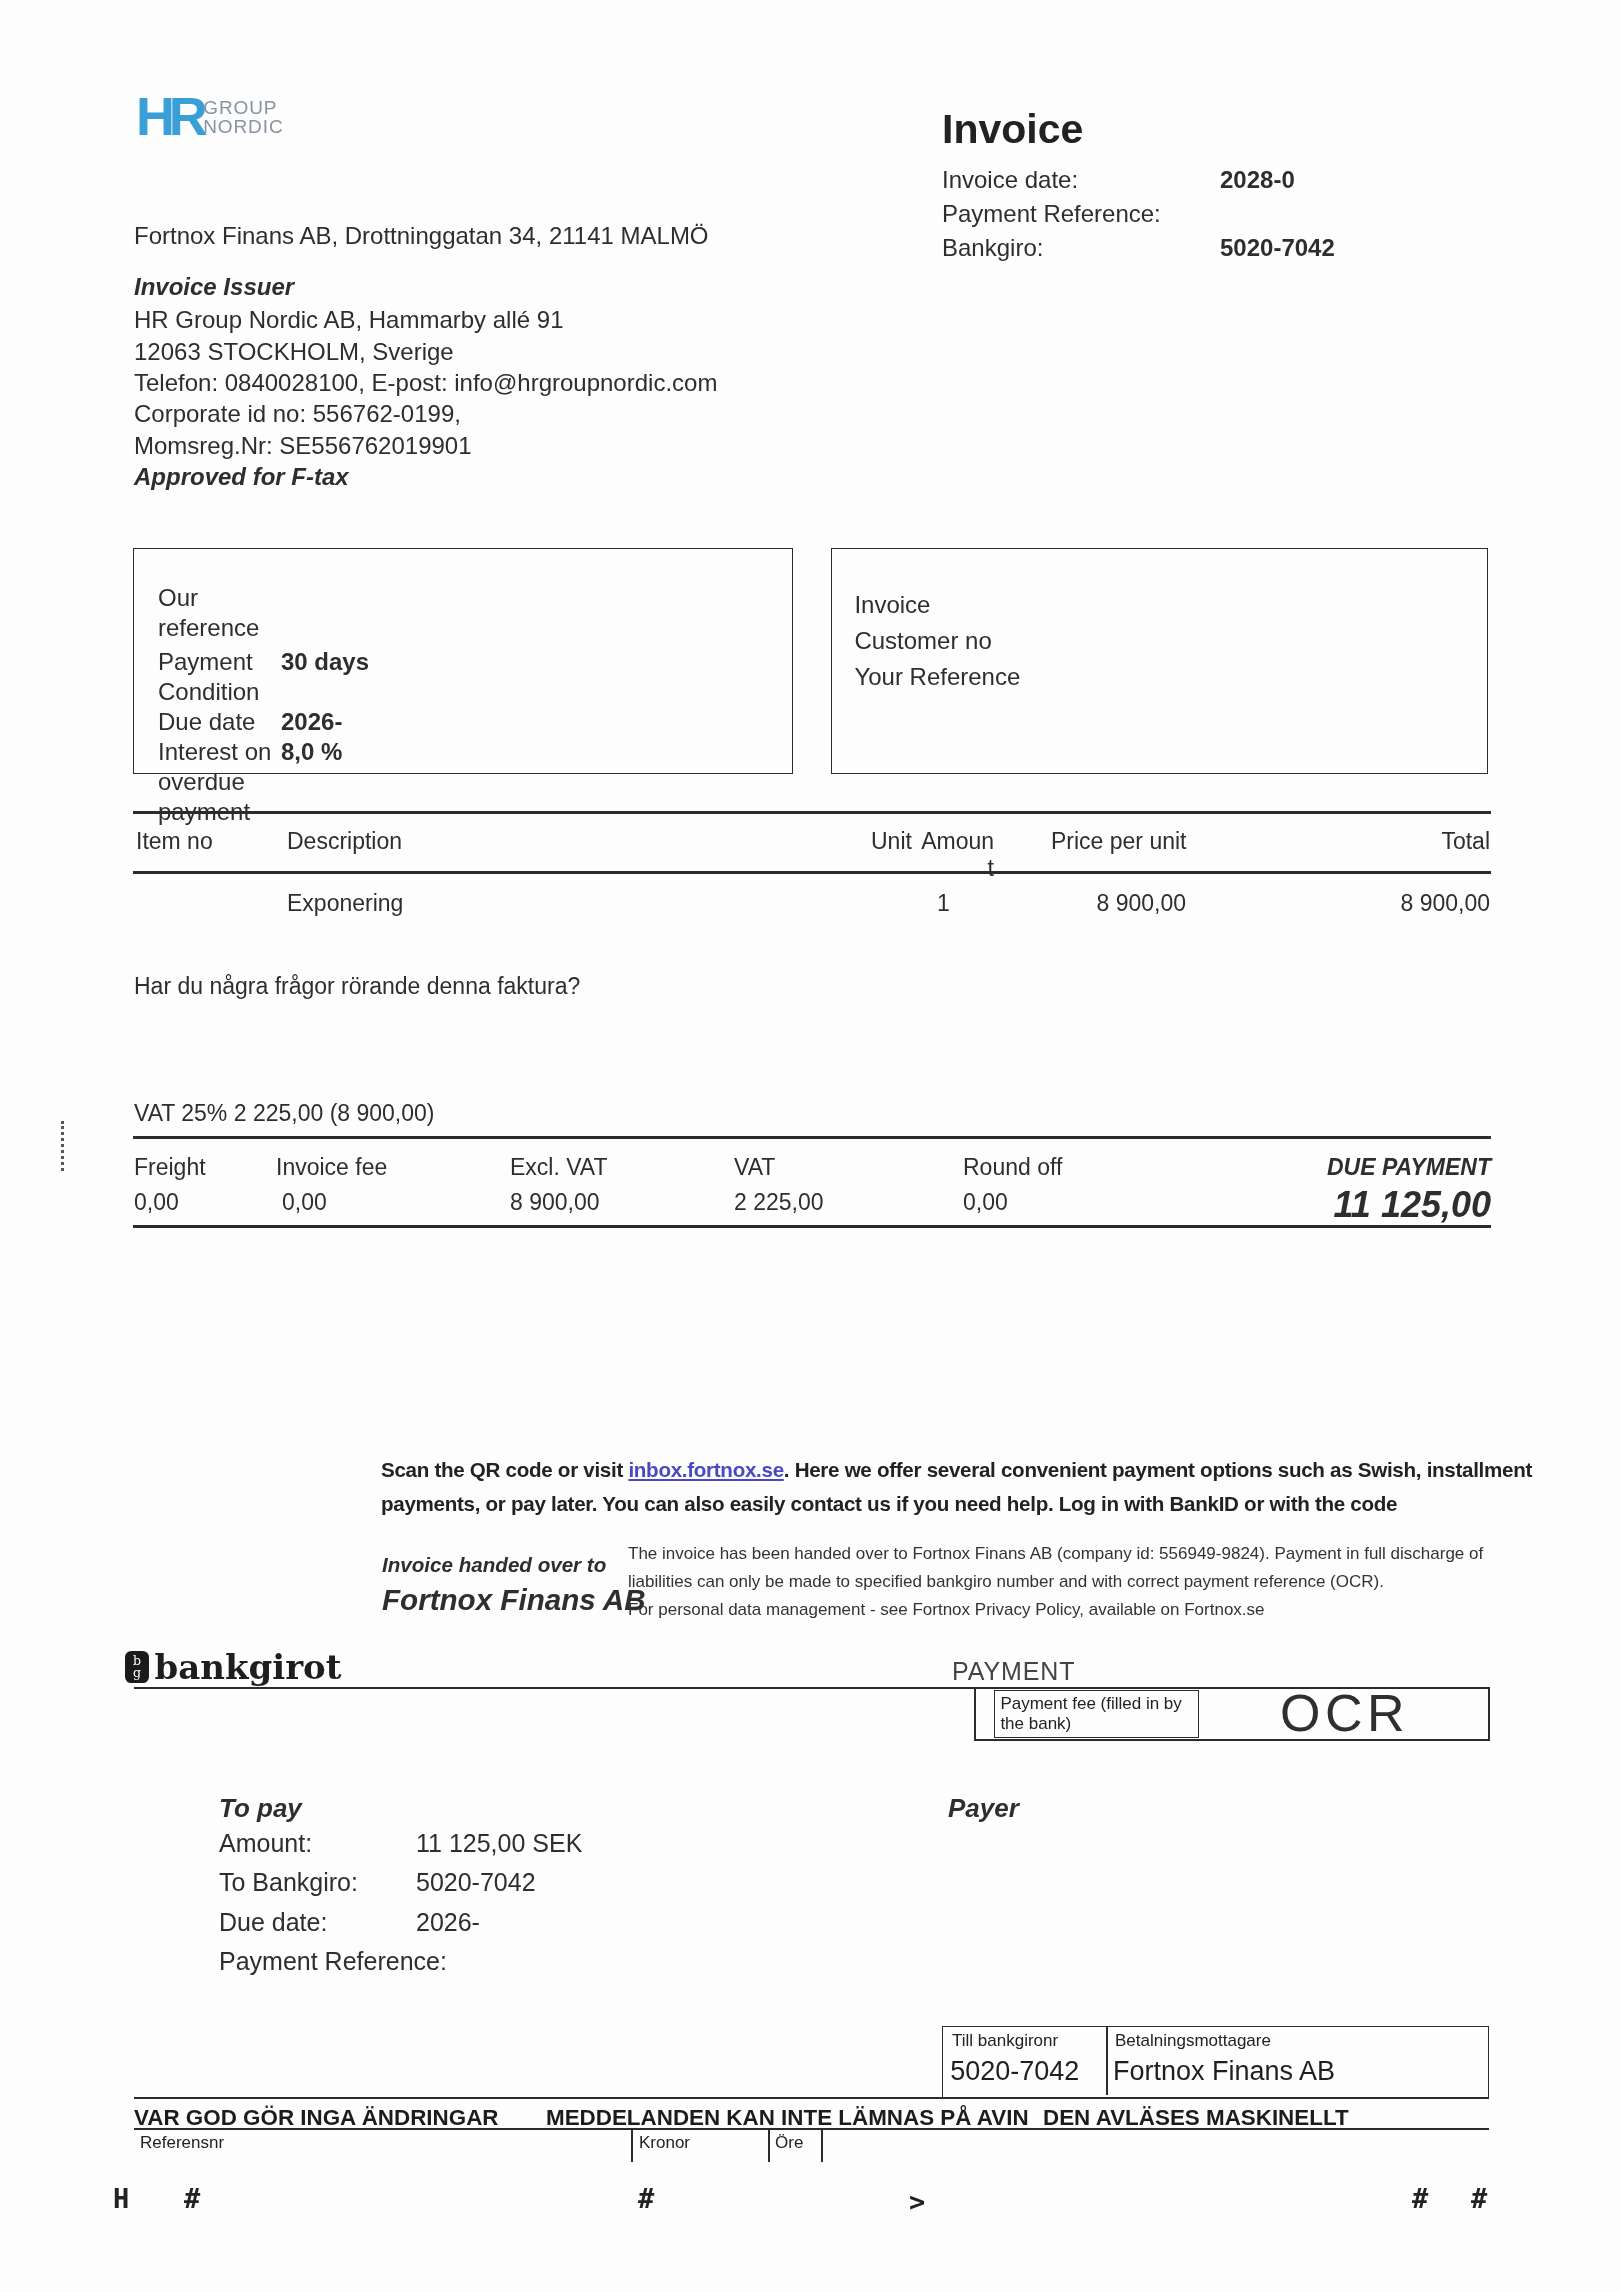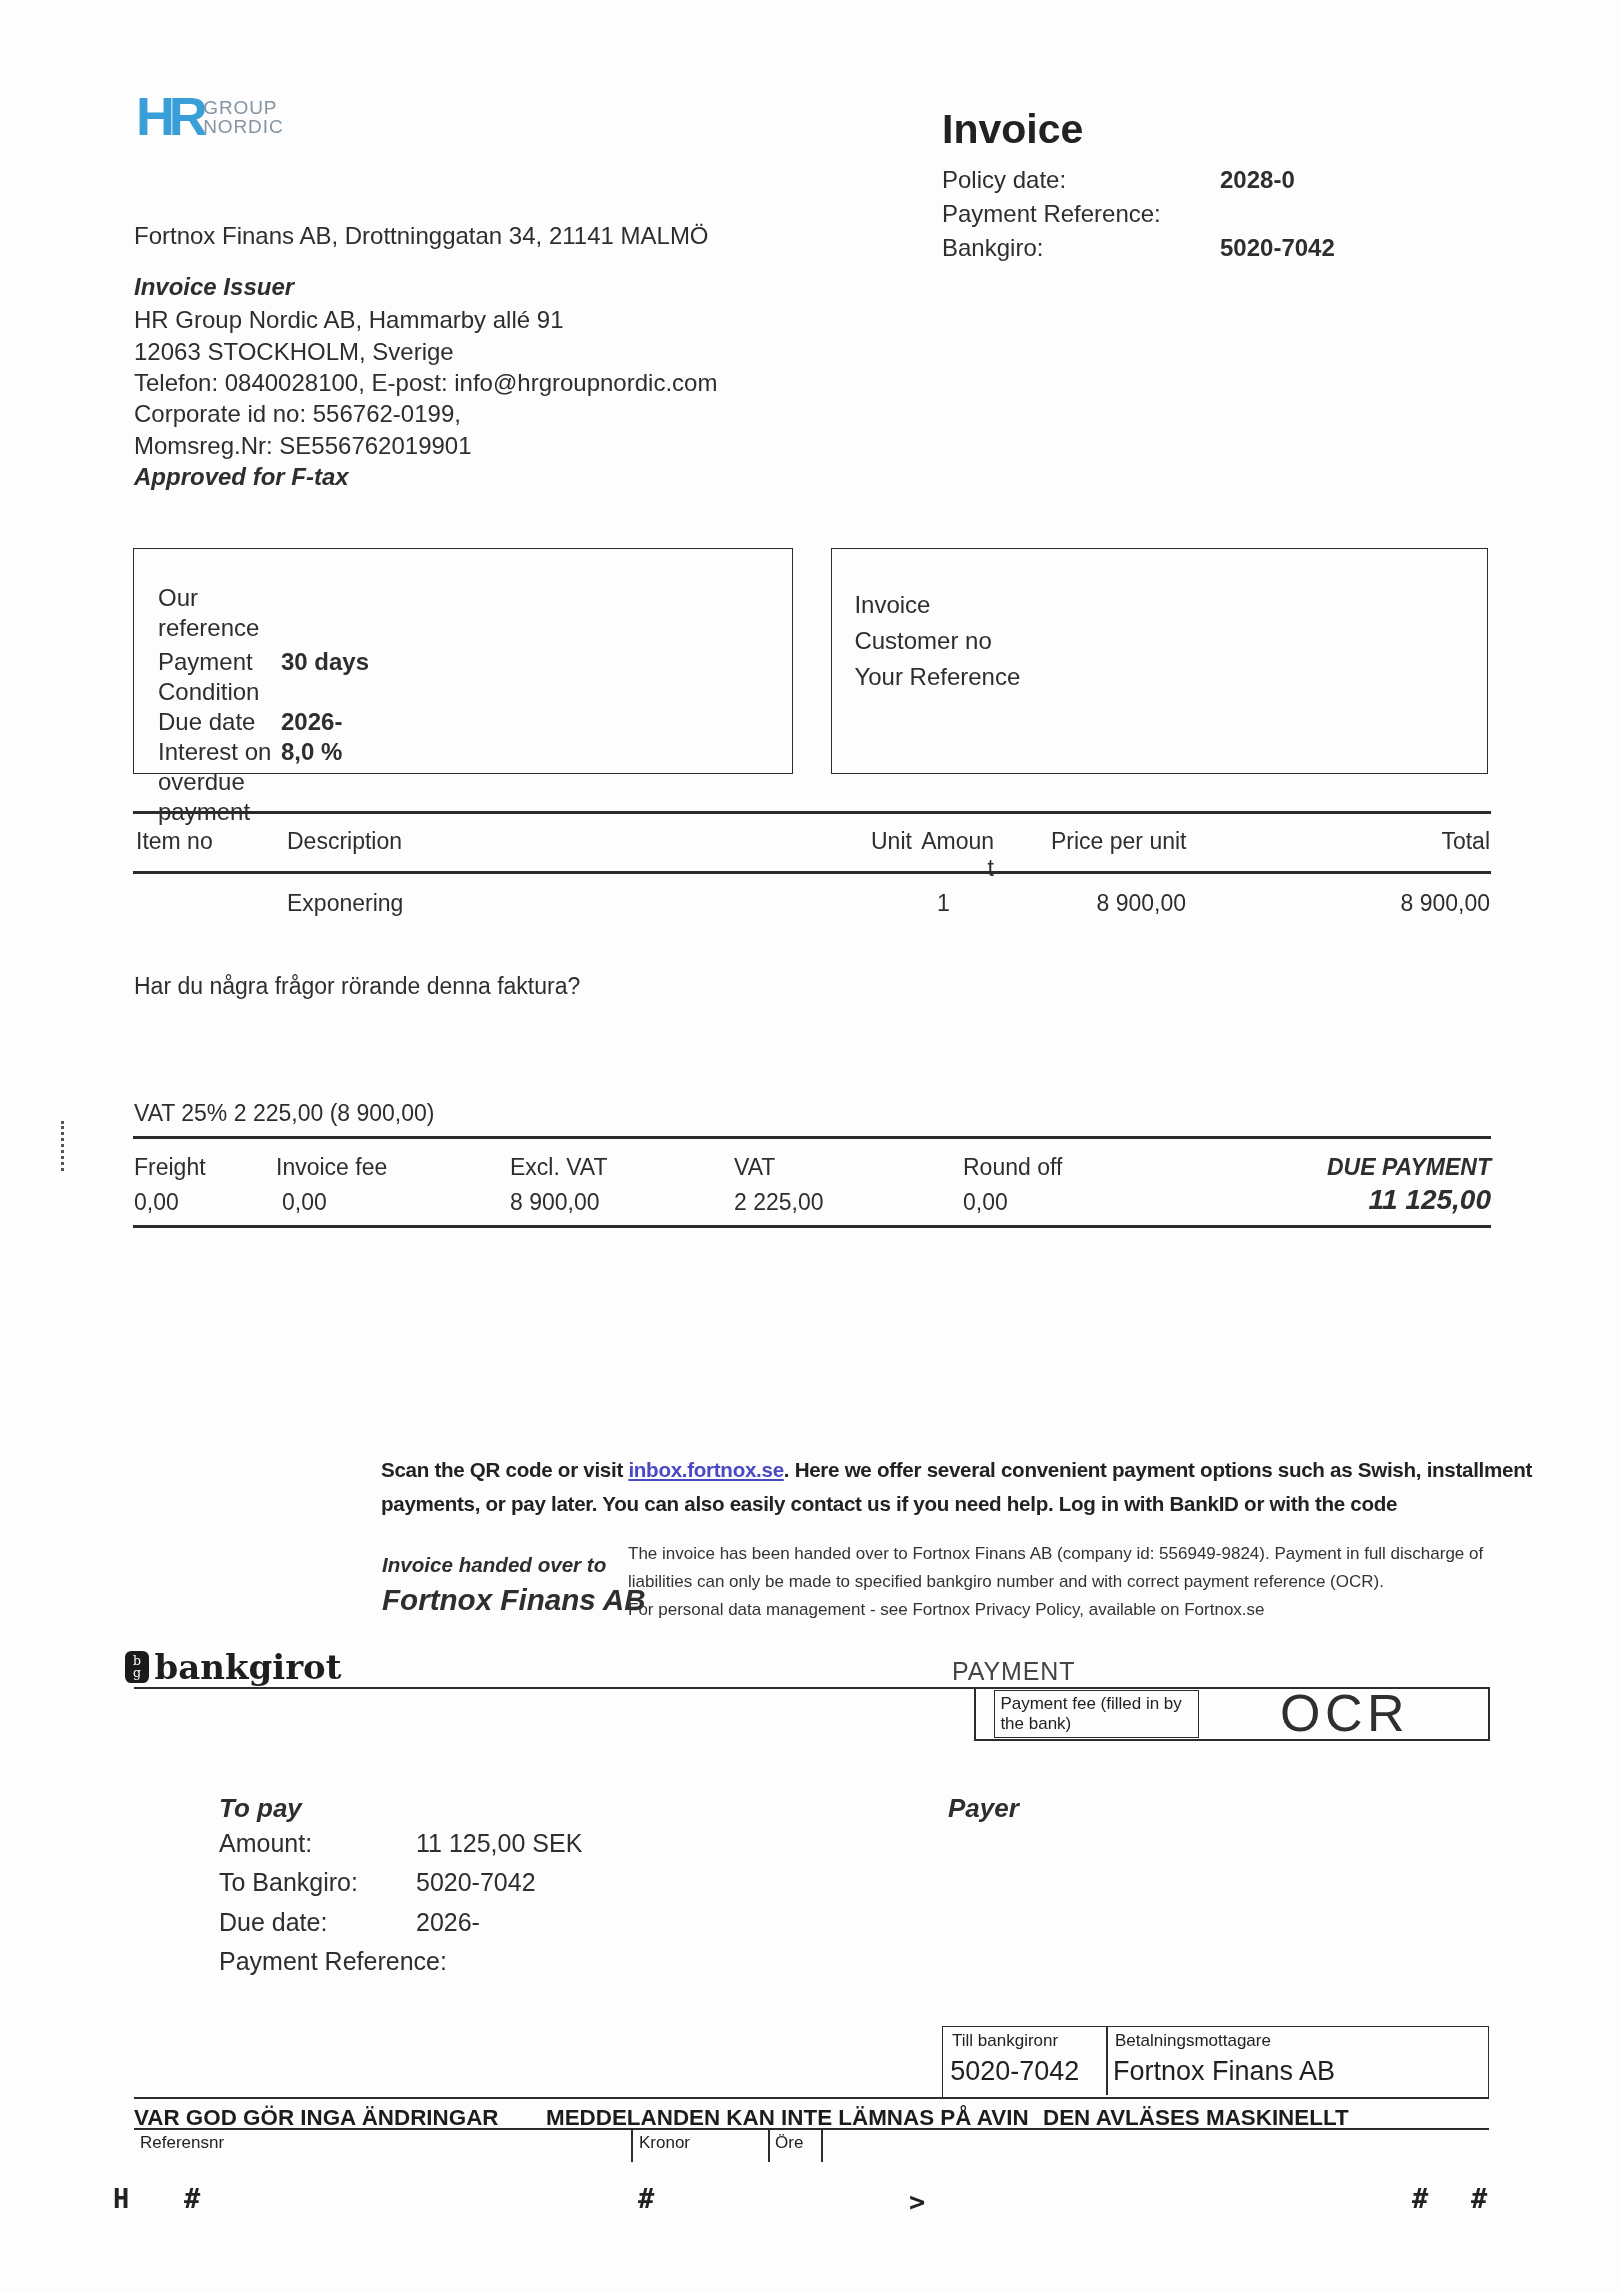--- a/index.html
+++ b/index.html
@@ -70,21 +70,21 @@
   <div class="abs logo" style="left:136px; top:93px;">
     <span class="logo-hr">HR</span>
     <span class="logo-stack">
       <span>GROUP</span>
       <span>NORDIC</span>
     </span>
   </div>
 
   <div class="abs invoice-title" style="left:942px; top:106px;">Invoice</div>
   <div class="abs hdr-row" style="left:942px; top:166px;">
-    <span class="hdr-label">Policy date:</span><span class="hdr-value">2028-0</span>
+    <span class="hdr-label">Invoice date:</span><span class="hdr-value">2028-0</span>
   </div>
   <div class="abs hdr-row" style="left:942px; top:200px;">
     <span class="hdr-label">Payment Reference:</span><span class="hdr-value"></span>
   </div>
   <div class="abs hdr-row" style="left:942px; top:234px;">
     <span class="hdr-label">Bankgiro:</span><span class="hdr-value">5020-7042</span>
   </div>
 
   <div class="abs fs27" style="left:134px; top:222px;">Fortnox Finans AB, Drottninggatan 34, 21141 MALMÖ</div>
   <div class="abs fs27 b" style="left:134px; top:273px;">Invoice Issuer</div>
@@ -145,21 +145,21 @@
   <div class="abs fs26" style="left:276px; top:1154px;text-align:right;">Invoice fee</div>
   <div class="abs fs26" style="left:510px; top:1154px;">Excl. VAT</div>
   <div class="abs fs26" style="left:734px; top:1154px;">VAT</div>
   <div class="abs fs26" style="left:963px; top:1154px;">Round off</div>
   <div class="abs fs26 b right-align" style="left:1222px; top:1154px; width:269px;">DUE PAYMENT</div>
   <div class="abs fs26" style="left:134px; top:1189px;">0,00</div>
   <div class="abs fs26" style="left:282px; top:1189px;">0,00</div>
   <div class="abs fs26" style="left:510px; top:1189px;">8 900,00</div>
   <div class="abs fs26" style="left:734px; top:1189px;">2 225,00</div>
   <div class="abs fs26" style="left:963px; top:1189px;">0,00</div>
-  <div class="abs b right-align" style="left:1222px; top:1184px; width:269px; font-size:28px;">11 125,00</div>
+  <div class="abs b right-align" style="left:1222px; top:1184px; width:269px; font-size:36px;">11 125,00</div>
   <div class="abs rule" style="left:133px; top:1225px; width:1358px; height:2.7px;"></div>
 
   <div class="abs qr-line" style="left:381px; top:1458px;">
     <span>Scan the QR code or visit </span><span class="link">inbox.fortnox.se</span><span>. Here we offer several convenient payment options such as Swish, installment</span>
   </div>
   <div class="abs qr-line" style="left:381px; top:1492px;">payments, or pay later. You can also easily contact us if you need help. Log in with BankID or with the code</div>
 
   <div class="abs b" style="left:382px; top:1553px; font-size:20.6px;">Invoice handed over to</div>
   <div class="abs b" style="left:382px; top:1583px; font-size:29.6px;">Fortnox Finans AB</div>
   <div class="abs handover-line" style="left:628px; top:1544px;">The invoice has been handed over to Fortnox Finans AB (company id: 556949-9824). Payment in full discharge of</div>

